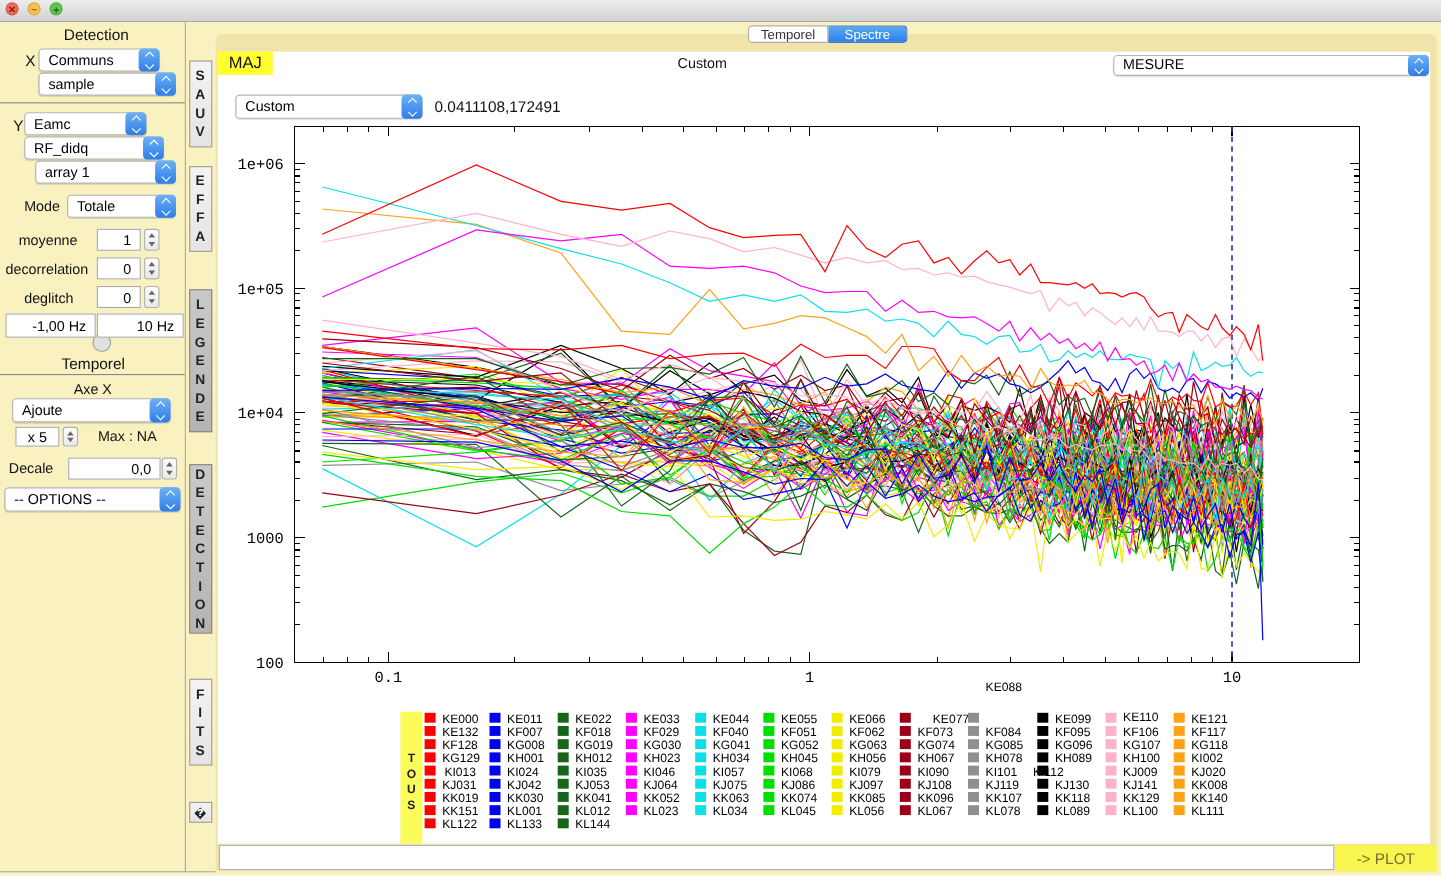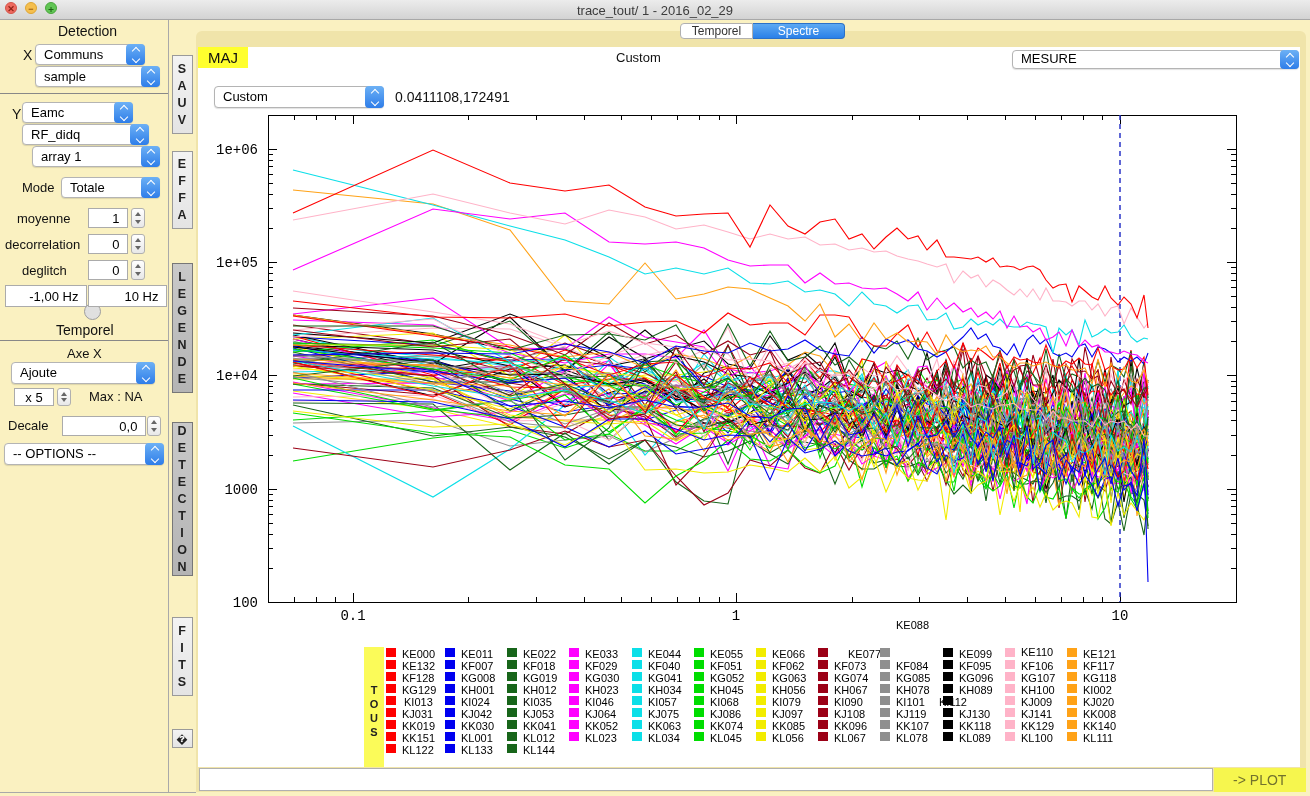--- a/index.html
+++ b/index.html
@@ -21,33 +21,32 @@
 .stair:after { content:""; position:absolute; left:3px; bottom:3px; border:3.5px solid transparent; border-top:4px solid #666; border-bottom:none; }
 .vbtn { position:absolute; left:171.5px; width:21px; background:linear-gradient(#f3f3f3,#e4e4e4); border:1px solid #9a9a9a; text-align:center; font-size:12.5px; font-weight:bold; color:#222; line-height:17px; display:flex; flex-direction:column; justify-content:center; }
 .vbtn.on { background:linear-gradient(#c9c9c9,#b4b4b4); border-color:#777; }
 #panel { left:195.5px; top:31px; width:1110.5px; height:761px; background:#f0e4aa; border-radius:6px 6px 0 0; }
 #white { left:198px; top:46.5px; width:1102px; height:720px; background:#fff; }
 #bstrip { left:198.5px; top:768px; width:1014.5px; height:23px; background:#fff; border:1px solid #b0b0b0; }
 #plotbtn { left:1213.5px; top:767.5px; width:92.5px; height:24.5px; background:#f6f64e; color:#72722e; font-size:14px; text-align:center; line-height:24px; }
 #maj { left:198px; top:47px; width:50px; height:21px; background:#ffff2e; color:#111; font-size:15px; text-align:center; line-height:21px; }
 #tabs { left:680px; top:23px; height:16px; display:flex; font-size:12px; }
 #tab1 { width:73px; background:#fff; border:1px solid #b0b0b0; border-radius:4px 0 0 4px; color:#333; text-align:center; line-height:14px; }
-#tab2 { width:92px; background:linear-gradient(#5da9f2,#2a80e8); border:1px solid #2a70c8; border-left:none; border-radius:0 4px 4px 0; color:#fff; text-align:center; line-height:14px; }
+#tab2 { width:72px; background:linear-gradient(#5da9f2,#2a80e8); border:1px solid #2a70c8; border-left:none; border-radius:0 4px 4px 0; color:#fff; text-align:center; line-height:14px; }
 .sw { position:absolute; width:10px; height:9px; }
 .ln { position:absolute; font-size:11px; color:#000; }
 .tous { position:absolute; left:364px; top:647px; width:20px; height:120px; background:#fbfb59; color:#222; font-size:11px; font-weight:bold; text-align:center; line-height:14px; padding-top:36px; }
 #hline1 { left:0; top:93px; width:168px; height:1px; background:#888; }
 #hline2 { left:0; top:340px; width:168px; height:1px; background:#888; }
 </style></head>
 <body>
 <div class="abs" id="win"></div>
 <div class="abs" id="panel"></div>
 <div class="abs" id="white"></div>
 <div class="abs" id="titlebar">
-    <div id="title">trace_tout/ 1 - 2016_02_29</div>
 <div class="tl" style="left:5px;background:#ee6a5f;border:1px solid #d5544a;color:#8d1f15">✕</div>
 <div class="tl" style="left:25px;background:#f5bf4f;border:1px solid #dfa633;color:#985a10">−</div>
 <div class="tl" style="left:45px;background:#61c555;border:1px solid #4aa73c;color:#1d6014">＋</div>
 </div>
 <div class="abs" id="sidebar-border"></div>
 <div class="abs" id="side-bottom"></div>
 
 <div class="lab" style="left:58px;top:23px;font-size:14px">Detection</div>
 <div class="lab" style="left:23px;top:47px;font-size:14px">X</div>
 <div class="combo" style="left:35px;top:44px;width:110px;height:21px"><span>Communs</span><div class="cstep"></div></div>

